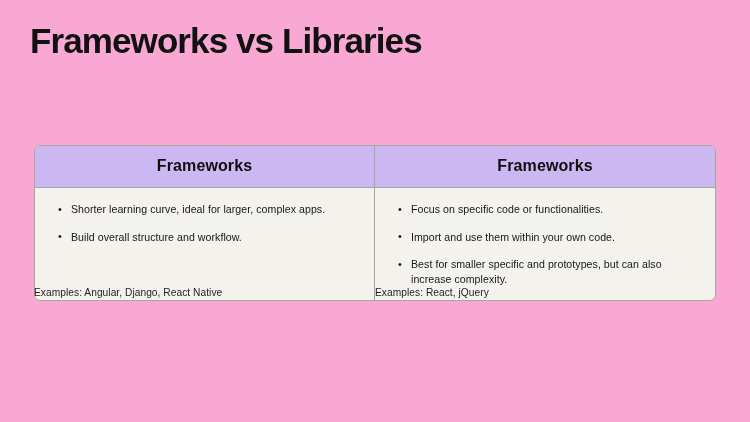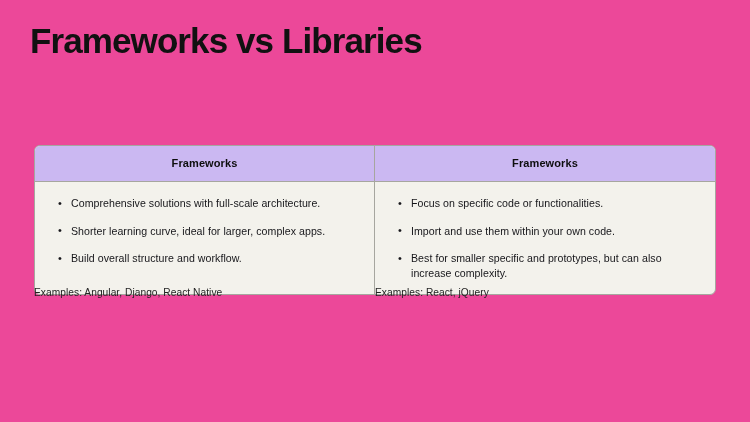--- a/index.html
+++ b/index.html
@@ -14,21 +14,21 @@
     color: #141414;
     overflow: hidden;
     position: relative;
   }
 
   #slide {
     position: absolute;
     inset: 0;
     width: 750px;
     height: 422px;
-    background: #ec4899;
+    background: #f9a8d4;
   }
 
   #page-title {
     position: absolute;
     left: 30px;
     top: 20px;
     font-size: 35px;
     font-weight: bold;
     letter-spacing: -0.9px;
     line-height: 42px;
@@ -51,21 +51,21 @@
   .table-header-row {
     display: flex;
     background: #cbb8f2;
     border-bottom: 1px solid #a6a69f;
   }
 
   .header-cell {
     flex: 1 1 50%;
     box-sizing: border-box;
     text-align: center;
-    font-size: 11px;
+    font-size: 16px;
     font-weight: bold;
     color: #0e0e0e;
     padding: 11px 6px 12px 6px;
     letter-spacing: 0.1px;
   }
   .header-cell.left-col {
     border-right: 1px solid #a6a69f;
   }
 
   .table-body-row {
@@ -136,21 +136,20 @@
 
     <div class="table-header-row">
       <div class="header-cell left-col">Frameworks</div>
       <div class="header-cell right-col">Frameworks</div>
     </div>
 
     <div class="table-body-row">
 
       <div class="body-cell left-col">
         <ul class="bullet-list">
-          <li>Comprehensive solutions with full-scale architecture.</li>
           <li>Shorter learning curve, ideal for larger, complex apps.</li>
           <li>Build overall structure and workflow.</li>
         </ul>
       </div>
 
       <div class="body-cell right-col">
         <ul class="bullet-list">
           <li>Focus on specific code or functionalities.</li>
           <li>Import and use them within your own code.</li>
           <li>Best for smaller specific and prototypes, but can also increase complexity.</li>

